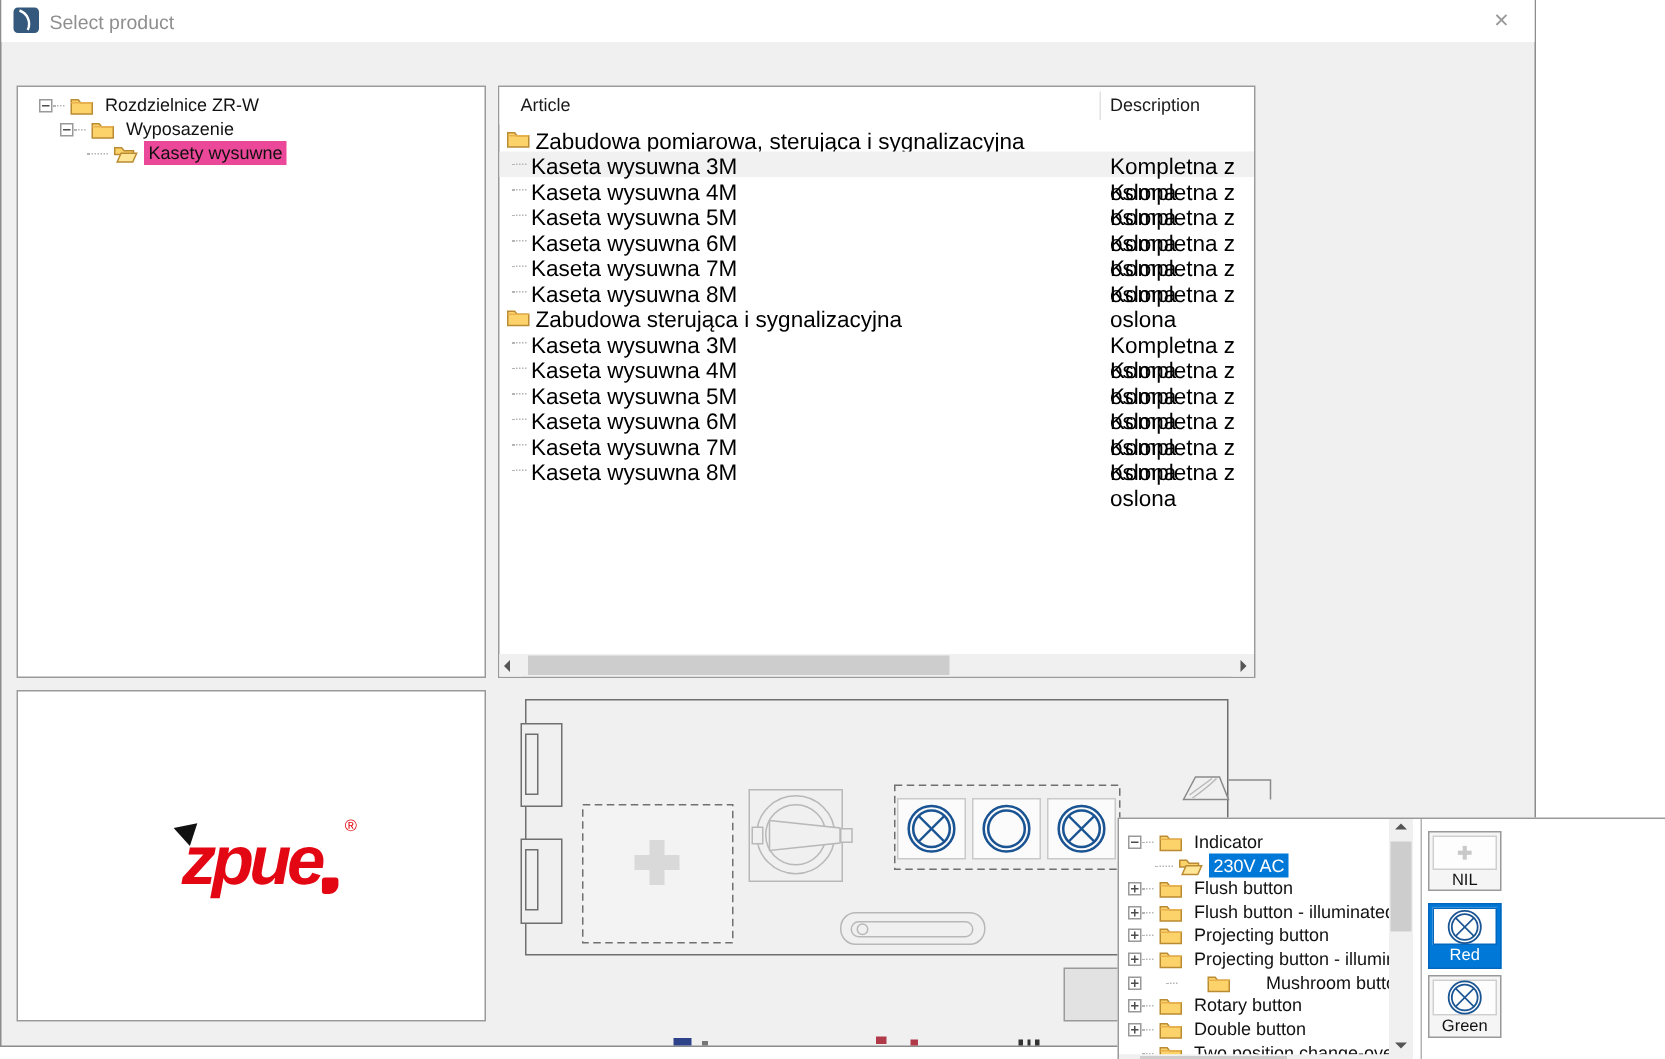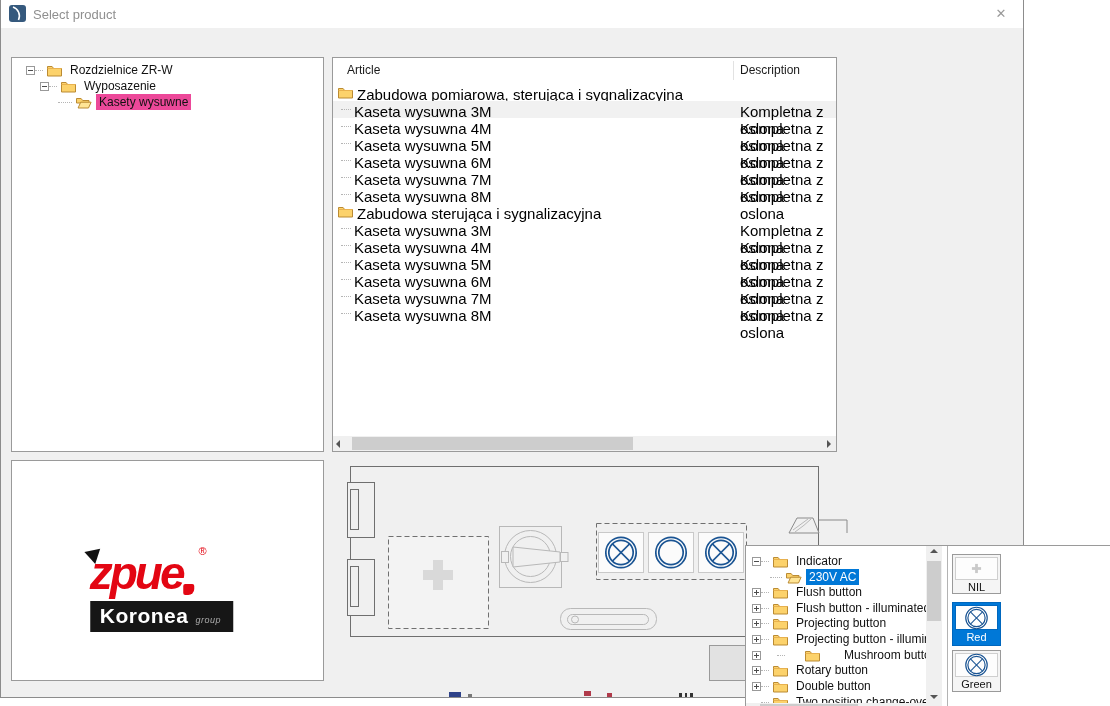--- a/index.html
+++ b/index.html
@@ -53,21 +53,21 @@
   .vscroll { position:absolute; background:#f0f0f0; }
   .sb-btn { position:absolute; width:15px; height:15px; background:#f0f0f0; }
   .tri { position:absolute; width:0; height:0; border:4px solid transparent; }
   .tri.left  { left:3px; top:3.5px; border-right-color:#555; border-left-width:0; }
   .tri.right { left:6px; top:3.5px; border-left-color:#555; border-right-width:0; }
   .tri.up    { left:3.5px; top:3px; border-bottom-color:#555; border-top-width:0; }
   .tri.down  { left:3.5px; top:6px; border-top-color:#555; border-bottom-width:0; }
   .thumb { position:absolute; background:#cdcdcd; }
 
   
-  #logo { position:absolute; left:50%; top:92px; transform:translateX(-50%); text-align:left; }
+  #logo { position:absolute; left:50%; top:92px; transform:translateX(-50%); text-align:right; }
   #zpue-row { position:relative; display:inline-block; }
   #zpue-text { font-style:italic; font-weight:900; font-size:46px; letter-spacing:-3px;
                color:#e30613; line-height:40px; }
   #zpue-arrow { position:absolute; left:-14px; top:-8px; width:0; height:0;
                 border:8px solid transparent; border-right:14px solid #111;
                 transform:rotate(18deg); }
   #zpue-dot { position:absolute; right:-12px; bottom:-2px; width:11px; height:11px;
               background:#e30613; border-radius:2px 2px 6px 2px; }
   #zpue-reg { position:absolute; right:-24px; top:-8px; font-size:11px; color:#e30613; font-style:normal; }
   #koronea { margin-top:8px; background:#161616; color:#fff; display:inline-block;
@@ -266,23 +266,20 @@
     </div>
 
     <div id="logo-panel" class="panel">
       <div id="logo">
         <div id="zpue-row">
           <span id="zpue-arrow"></span>
           <span id="zpue-text">zpue</span>
           <span id="zpue-reg">®</span>
           <span id="zpue-dot"></span>
         </div>
-        <div id="koronea">
-          <span>Koronea</span><span class="grp-suffix">group</span>
-        </div>
       </div>
     </div>
 
     <svg id="drawing" viewBox="0 0 517 250">
       <rect x="19.5" y="11.5" width="468" height="170" fill="none" stroke="#6f6f6f"></rect>
 
       <rect x="16.5" y="27.5" width="27" height="55" fill="#f0f0f0" stroke="#6f6f6f"></rect>
       <rect x="19.5" y="34.5" width="8" height="40" fill="none" stroke="#6f6f6f"></rect>
       <rect x="16.5" y="104.5" width="27" height="56" fill="#f0f0f0" stroke="#6f6f6f"></rect>
       <rect x="19.5" y="111.5" width="8" height="40" fill="none" stroke="#6f6f6f"></rect>

